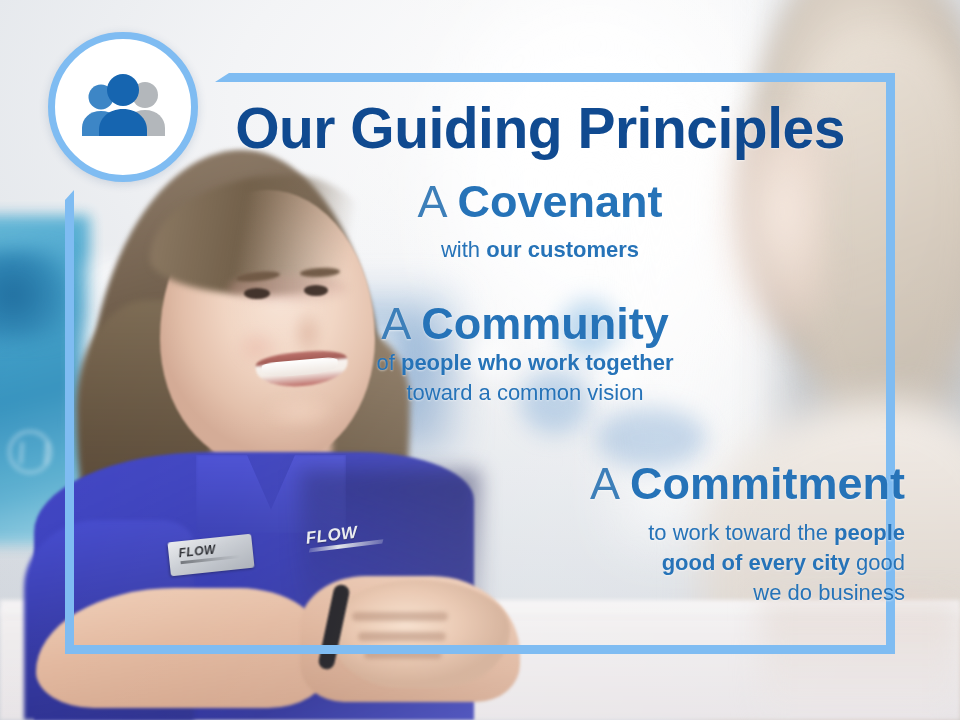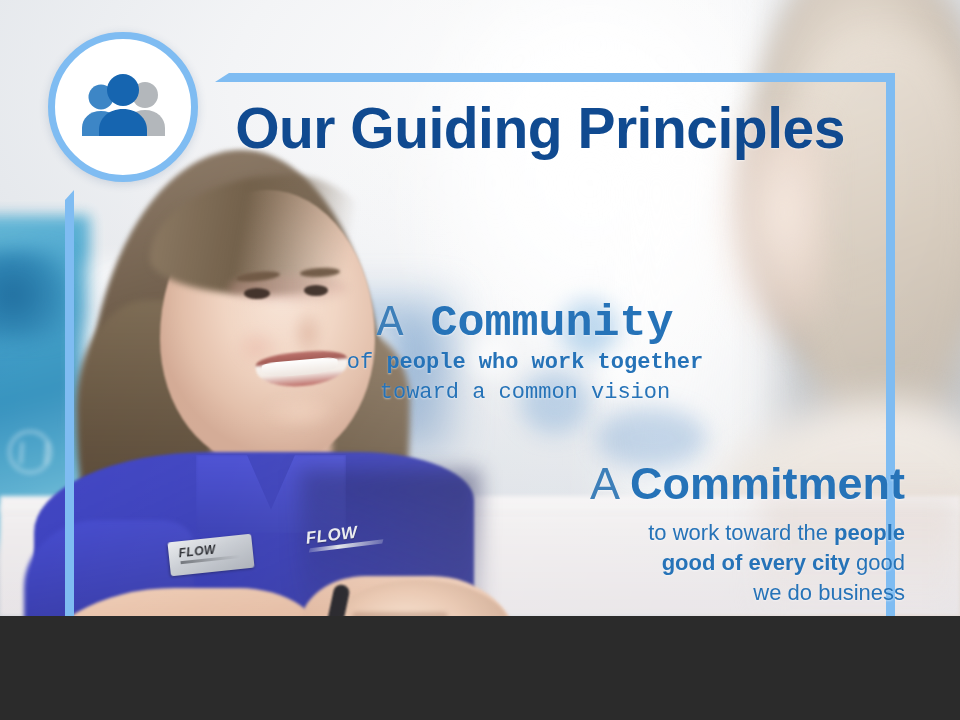--- a/index.html
+++ b/index.html
@@ -1,20 +1,20 @@
 <!DOCTYPE html>
 <html><head>
 <meta charset="utf-8">
 <style>
   html,body{margin:0;padding:0;background:#2b2b2b;}
   *{box-sizing:border-box;}
 
   .canvas{
     position:relative;
-    width:960px;height:616px;
+    width:960px;height:720px;
     overflow:hidden;
     font-family:"Liberation Sans", sans-serif;
     background:#d9dee3;
   }
 
   
   .photo{position:absolute;inset:0;overflow:hidden;}
 
   .bg-base{
     position:absolute;inset:-40px;
@@ -369,21 +369,21 @@
     font-size:22px;line-height:1.38;color:var(--blue,#2673b8);
     text-shadow:0 1px 2px rgba(255,255,255,.5);
   }
   .bl-sub b{font-weight:bold;}
   .bl-sub span.lt{font-weight:normal;}
 
   
   .b-cov{left:195px;top:178px;width:690px;text-align:center;}
   .b-cov .bl-sub{margin-top:9px;}
 
-  .b-com{left:195px;top:300px;width:660px;text-align:center;font-family:Liberation Mono, monospace;}
+  .b-com{left:195px;top:300px;width:660px;text-align:center;}
   .b-com .bl-sub{margin-top:0;}
 
   .b-cmt{left:215px;top:460px;width:690px;text-align:right;}
   .b-cmt .bl-sub{margin-top:10px;}
 </style>
 </head>
 <body>
 
 <div class="canvas" style="--navy:#104a90;--blue:#2673b8;--blue-lt:#3d7fb9;--frame:#7fbcf2;">
 
@@ -479,20 +479,28 @@
       <circle cx="26" cy="23" r="12.5" fill="#3d86c6"></circle>
       <path d="M26 37C14.5 37 7 44.5 7 54v8h38v-8c0-9.5-7.5-17-19-17z" fill="#3d86c6"></path>
 
       <circle cx="48" cy="16" r="16" fill="#1665b0"></circle>
       <path d="M48 35c-14.5 0-24 9.5-24 21v6h48v-6c0-11.5-9.5-21-24-21z" fill="#1665b0"></path>
     </svg>
   </div>
 
   <div class="txt title">Our Guiding Principles</div>
 
+  <div class="block b-cov">
+    <div class="bl-head">
+      <span class="art">A </span><span class="key">Covenant</span>
+    </div>
+    <div class="bl-sub">
+      <span class="lt">with </span><b>our customers</b>
+    </div>
+  </div>
 
   <div class="block b-com">
     <div class="bl-head">
       <span class="art">A </span><span class="key">Community</span>
     </div>
     <div class="bl-sub">
       <div>
         <span class="lt">of </span><b>people who work together</b>
       </div>
       <div class="lt">toward a common vision</div>

